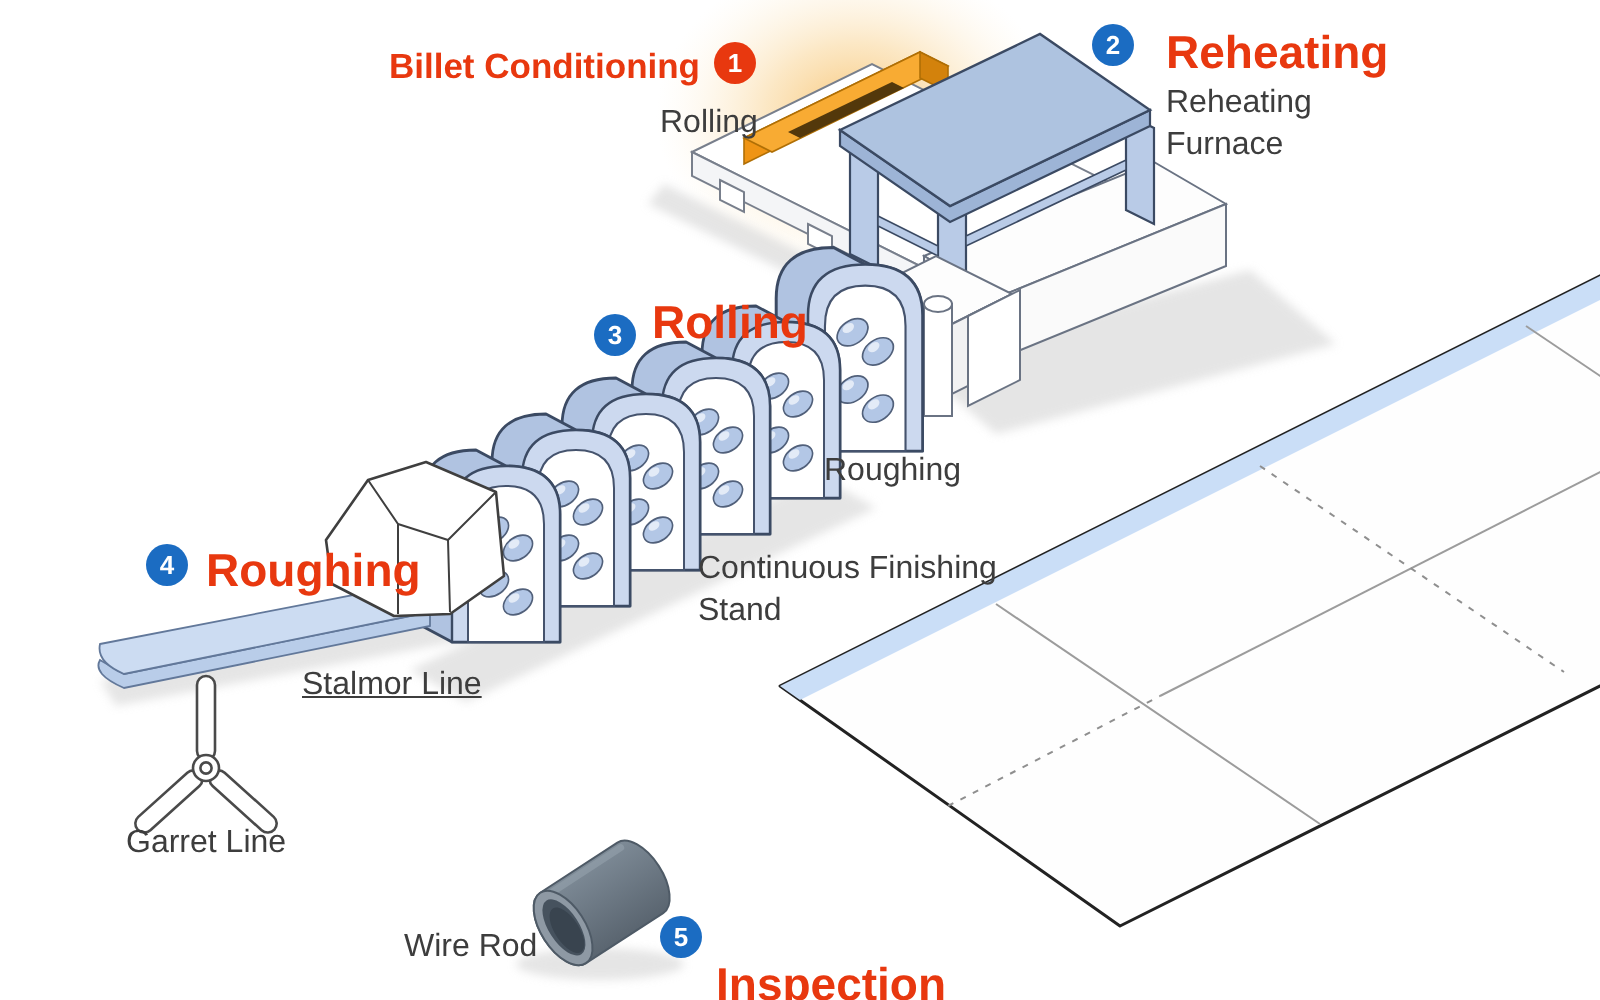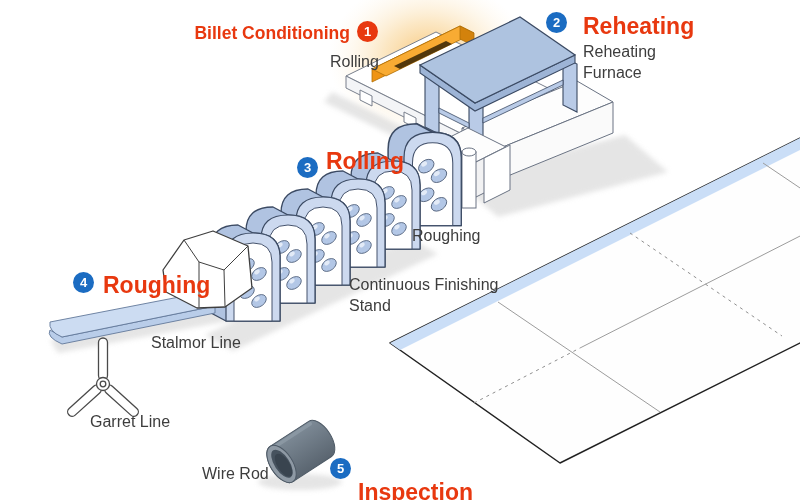--- a/index.html
+++ b/index.html
@@ -173,20 +173,20 @@
 <div class="label stage-label light" style="left:583px;top:13px;">Reheating</div>
 <div class="label equip-label wrap" style="left:583px;top:41px;width:105px;">Reheating Furnace</div>
 
 <div class="badge badge-blue" style="left:297px;top:157px;">3</div>
 <div class="label stage-label light" style="left:326px;top:148px;">Rolling</div>
 <div class="label equip-label" style="left:412px;top:227px;">Roughing</div>
 <div class="label equip-label wrap" style="left:325px;top:274px;width:155px;margin-left:24px;">Continuous Finishing Stand</div>
 
 <div class="badge badge-blue" style="left:73px;top:272px;">4</div>
 <div class="label stage-label light" style="left:103px;top:272px;">Roughing</div>
-<div class="label equip-label" style="left:151px;top:334px;">Stalmor Line</div>
-<div class="label equip-label" style="left:63px;top:413px;margin-left:27px;">Garret Line</div>
+<div class="label equip-label" style="left:151px;top:334px;text-decoration:underline;">Stalmor Line</div>
+<div class="label equip-label" style="left:63px;top:413px;">Garret Line</div>
 
 <div class="label equip-label" style="left:202px;top:465px;">Wire Rod</div>
 <div class="badge badge-blue" style="left:330px;top:458px;">5</div>
 <div class="label stage-label light" style="left:358px;top:459px;margin-top:20px;">Inspection</div>
 
 </div>
 
 </body></html>

